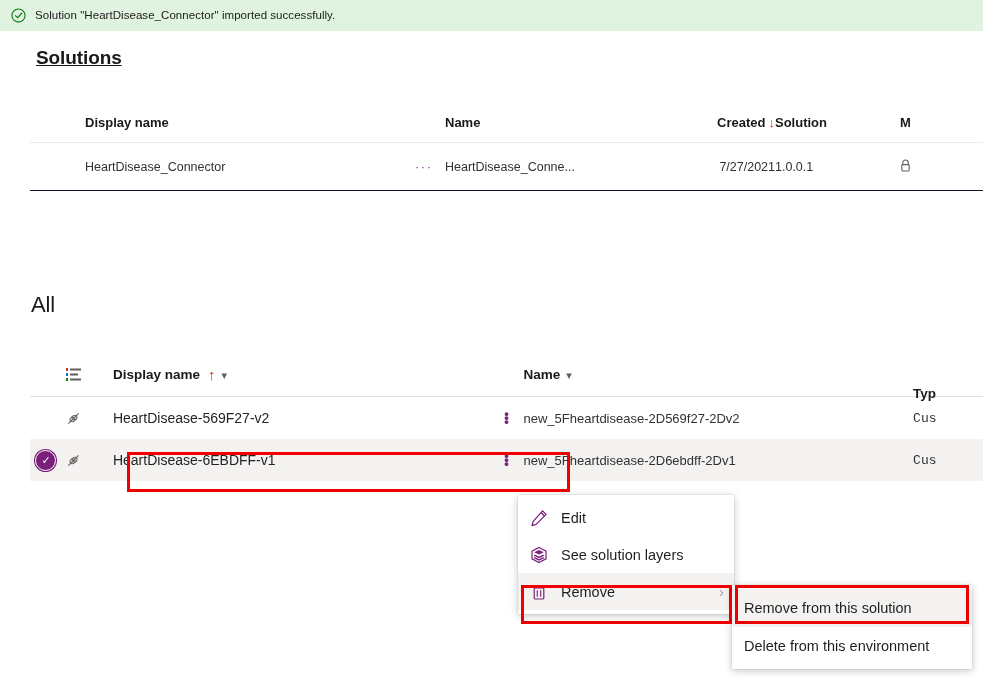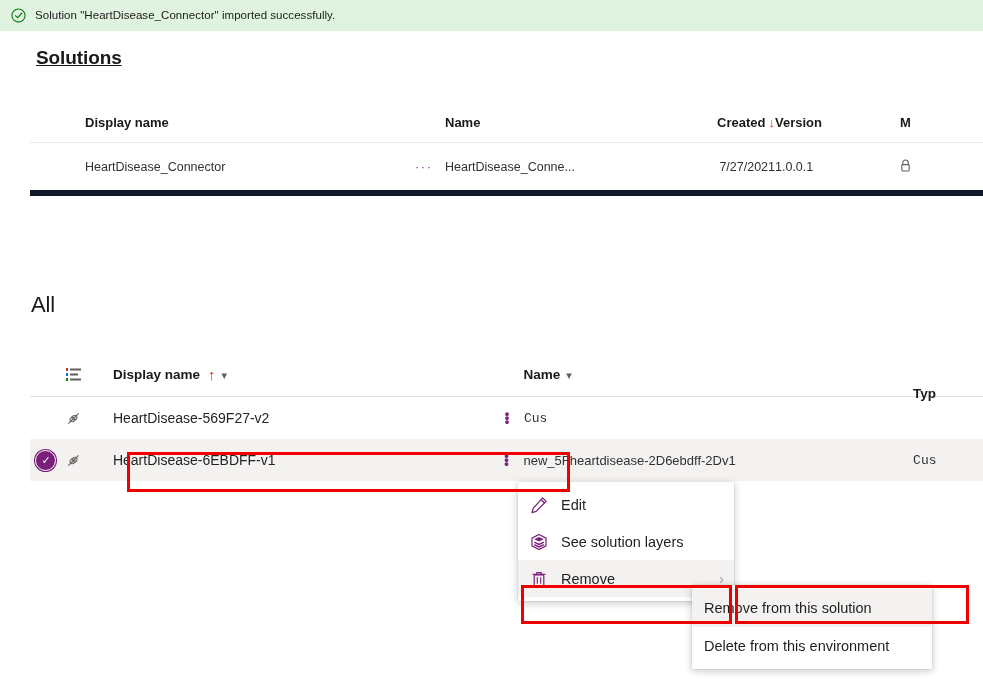--- a/index.html
+++ b/index.html
@@ -67,21 +67,21 @@
     font-size: 13px;
     font-weight: bold;
     color: #1b1a19;
     padding-top: 10px;
     box-sizing: border-box;
   }
   .sol-row {
     display: flex;
     align-items: center;
     height: 47px;
-    border-bottom: 6px solid #0f172a;
+    border-bottom: 1px solid #0f172a;
     font-size: 12.5px;
     color: #323130;
   }
   .c-display { width: 385px; padding-left: 55px; box-sizing: border-box; }
   .c-dots { width: 30px; text-align: left; color: #8a3a8a; letter-spacing: 1.5px; font-size: 13px; }
   .c-name { width: 162px; }
   .c-created { width: 168px; text-align: right; }
   .c-version { width: 125px; }
   .c-managed { width: 60px; overflow: hidden; white-space: nowrap; }
 
@@ -186,21 +186,21 @@
     pointer-events: none;
   }
   #redbox-row { left: 127px; top: 452px; width: 443px; height: 40px; }
   #redbox-remove { left: 521px; top: 585px; width: 211px; height: 39px; }
   #redbox-submenu { left: 735px; top: 585px; width: 234px; height: 39px; }
 
   
   .ctx-menu {
     position: absolute;
     left: 518px;
-    top: 482px;
+    top: 495px;
     width: 216px;
     background: #ffffff;
     box-shadow: 0 2px 8px rgba(0,0,0,0.22), 0 0 1px rgba(0,0,0,0.25);
     padding: 4px 0;
     box-sizing: border-box;
   }
   .ctx-item {
     height: 37px;
     display: flex;
     align-items: center;
@@ -219,21 +219,21 @@
   .ctx-label { flex: 1 1 auto; }
   .ctx-sub {
     color: #a19f9d;
     font-size: 15px;
     font-weight: normal;
     margin-right: 2px;
   }
 
   .ctx-submenu {
     position: absolute;
-    left: 692px;
+    left: 732px;
     top: 585px;
     width: 240px;
     background: #ffffff;
     box-shadow: 0 2px 8px rgba(0,0,0,0.22), 0 0 1px rgba(0,0,0,0.25);
     padding: 4px 0;
     box-sizing: border-box;
   }
   .ctx-submenu .ctx-item {
     padding-left: 12px;
     height: 38px;
@@ -255,21 +255,21 @@
 <div class="solutions-title">Solutions</div>
 
 <div class="sol-table">
   <div class="sol-header">
     <div class="c-display">Display name</div>
     <div class="c-dots"></div>
     <div class="c-name">Name</div>
     <div class="c-created">
       <span>Created</span><span class="sort-arrow">↓</span>
     </div>
-    <div class="c-version">Version</div>
+    <div class="c-version">Solution</div>
     <div class="c-managed">M</div>
   </div>
 
   <div class="sol-row">
     <div class="c-display">HeartDisease_Connector</div>
     <div class="c-dots">···</div>
     <div class="c-name">HeartDisease_Conne...</div>
     <div class="c-created">7/27/2021</div>
     <div class="c-version">1.0.0.1</div>
     <div class="c-managed">
@@ -320,20 +320,21 @@
       </svg>
     </div>
     <div class="a-display">HeartDisease-569F27-v2</div>
     <div class="a-kebab">
       <div class="kebab">
           <span>•</span>
           <span>•</span>
           <span>•</span>
         </div>
     </div>
+    <div class="a-name">new_5Fheartdisease-2D569f27-2Dv2</div>
     <div class="a-type">Cus</div>
   </div>
 
   <div class="all-row selected">
     <div class="a-check">
       <div class="sel-check">✓</div>
     </div>
     <div class="a-icon">
       <svg class="pin-ico" viewBox="0 0 16 16">
         <g stroke="#605e5c" stroke-width="1.1" fill="none">

